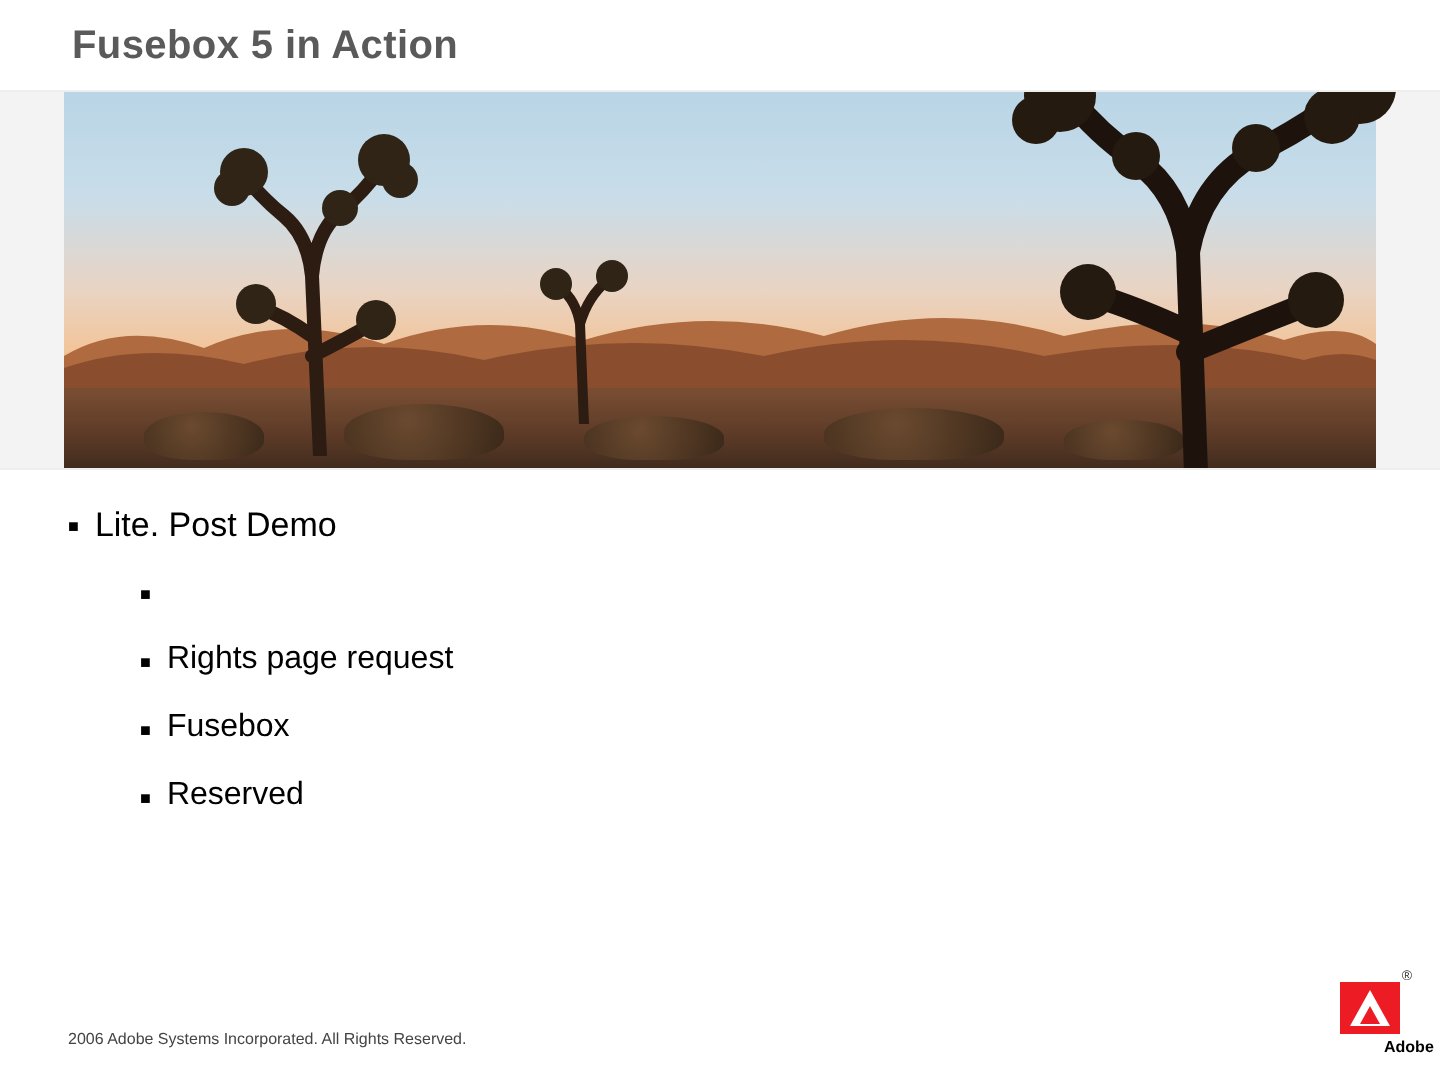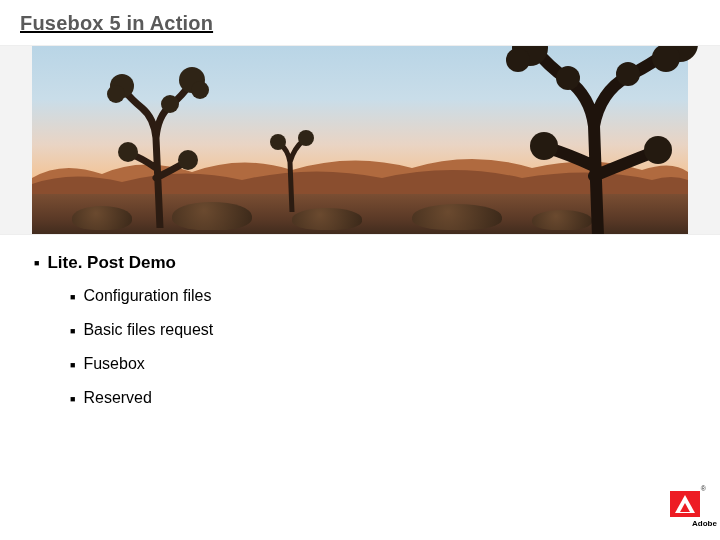--- a/index.html
+++ b/index.html
@@ -1,39 +1,39 @@
 <!DOCTYPE html>
 <html><head>
 <meta charset="utf-8">
 <style>
   * { box-sizing: border-box; margin: 0; padding: 0; }
   html, body { width: 720px; height: 540px; font-family: Arial, Helvetica, sans-serif; background: #fff; overflow: hidden; }
   .slide { position: relative; width: 720px; height: 540px; }
-  .title-area { padding: 12px 0 10px 20px; text-decoration: underline; }
+  .title-area { padding: 12px 0 10px 36px; }
   .title { font-size: 20px; font-weight: bold; color: #5a5a5a; letter-spacing: 0.2px; }
   .hero-wrap { width: 720px; height: 190px; background: #f3f3f3; border-top: 1px solid #eee; border-bottom: 1px solid #eee; position: relative; overflow: hidden; }
   .hero { position: absolute; left: 32px; top: 0; width: 656px; height: 190px; }
   .sky { position: absolute; inset: 0; background: linear-gradient(to bottom, #b9d5e6 0%, #c9dde9 28%, #e9d4c4 52%, #f2c59a 68%, #d9986a 82%, #7a5a3e 100%); }
   .mtn { position: absolute; left: 0; right: 0; bottom: 36px; height: 50px; }
   .mtn svg { width: 100%; height: 100%; display: block; }
   .ground { position: absolute; left: 0; right: 0; bottom: 0; height: 42px; background: linear-gradient(to bottom, #7a4e33 0%, #5a3926 60%, #3e2a1d 100%); }
   .bush { position: absolute; bottom: 6px; border-radius: 50% 50% 40% 40%; background: radial-gradient(circle at 40% 30%, #6b4a2f, #3a2819); }
   .b1 { left: 40px;  width: 60px; height: 24px; }
   .b2 { left: 140px; width: 80px; height: 28px; }
   .b3 { left: 260px; width: 70px; height: 22px; }
   .b4 { left: 380px; width: 90px; height: 26px; }
   .b5 { left: 500px; width: 60px; height: 20px; }
   .tree { position: absolute; bottom: 8px; }
   .tree svg { display: block; }
   .t-left  { left: 60px;  width: 140px; height: 170px; }
   .t-mid   { left: 230px; width: 60px;  height: 90px;  bottom: 24px; }
   .t-right { right: -10px; width: 220px; height: 200px; bottom: 0; }
   .content { padding: 18px 34px 0 34px; }
   .top-item { display: flex; align-items: flex-start; gap: 8px; margin-bottom: 14px; }
-  .top-item .lbl { font-size: 17px; font-weight: bold; color: #000; }
+  .top-item .lbl { font-size: 17px; font-weight: normal; color: #000; }
   .sublist { padding-left: 36px; }
   .sub-item { display: flex; align-items: flex-start; gap: 8px; margin-bottom: 14px; }
   .sub-item .lbl { font-size: 16px; color: #000; }
   .sq { font-size: 9px; line-height: 20px; color: #000; }
   .footer { position: absolute; left: 34px; bottom: 16px; font-size: 8px; color: #444; }
   .logo { position: absolute; right: 20px; bottom: 12px; width: 30px; }
   .logo-top { width: 30px; height: 26px; background: #ed1c24; position: relative; }
   .logo-top::before { content: ""; position: absolute; left: 5px; top: 4px; width: 0; height: 0; border-left: 10px solid transparent; border-right: 10px solid transparent; border-bottom: 18px solid #fff; }
   .logo-top::after { content: ""; position: absolute; left: 10px; top: 12px; width: 0; height: 0; border-left: 5px solid transparent; border-right: 5px solid transparent; border-bottom: 9px solid #ed1c24; }
   .logo-r { position: absolute; right: -6px; top: -6px; font-size: 7px; color: #333; }
@@ -105,37 +105,37 @@
   </div>
 
   <div class="content">
     <div class="top-item">
       <span class="sq">■</span>
       <span class="lbl">Lite. Post Demo</span>
     </div>
     <div class="sublist">
       <div class="sub-item">
         <span class="sq">■</span>
-        <span class="lbl">Configuration files</span>
       </div>
       <div class="sub-item">
         <span class="sq">■</span>
-        <span class="lbl">Basic files request</span>
+        <span class="lbl">Rights page request</span>
       </div>
       <div class="sub-item">
         <span class="sq">■</span>
         <span class="lbl">Fusebox</span>
       </div>
       <div class="sub-item">
         <span class="sq">■</span>
         <span class="lbl">Reserved</span>
       </div>
     </div>
   </div>
 
+  <div class="footer">2006 Adobe Systems Incorporated. All Rights Reserved.</div>
 
   <div class="logo">
     <span class="logo-r">®</span>
     <div class="logo-top"></div>
     <div class="logo-txt">Adobe</div>
   </div>
 
 </div>
 
 </body></html>

